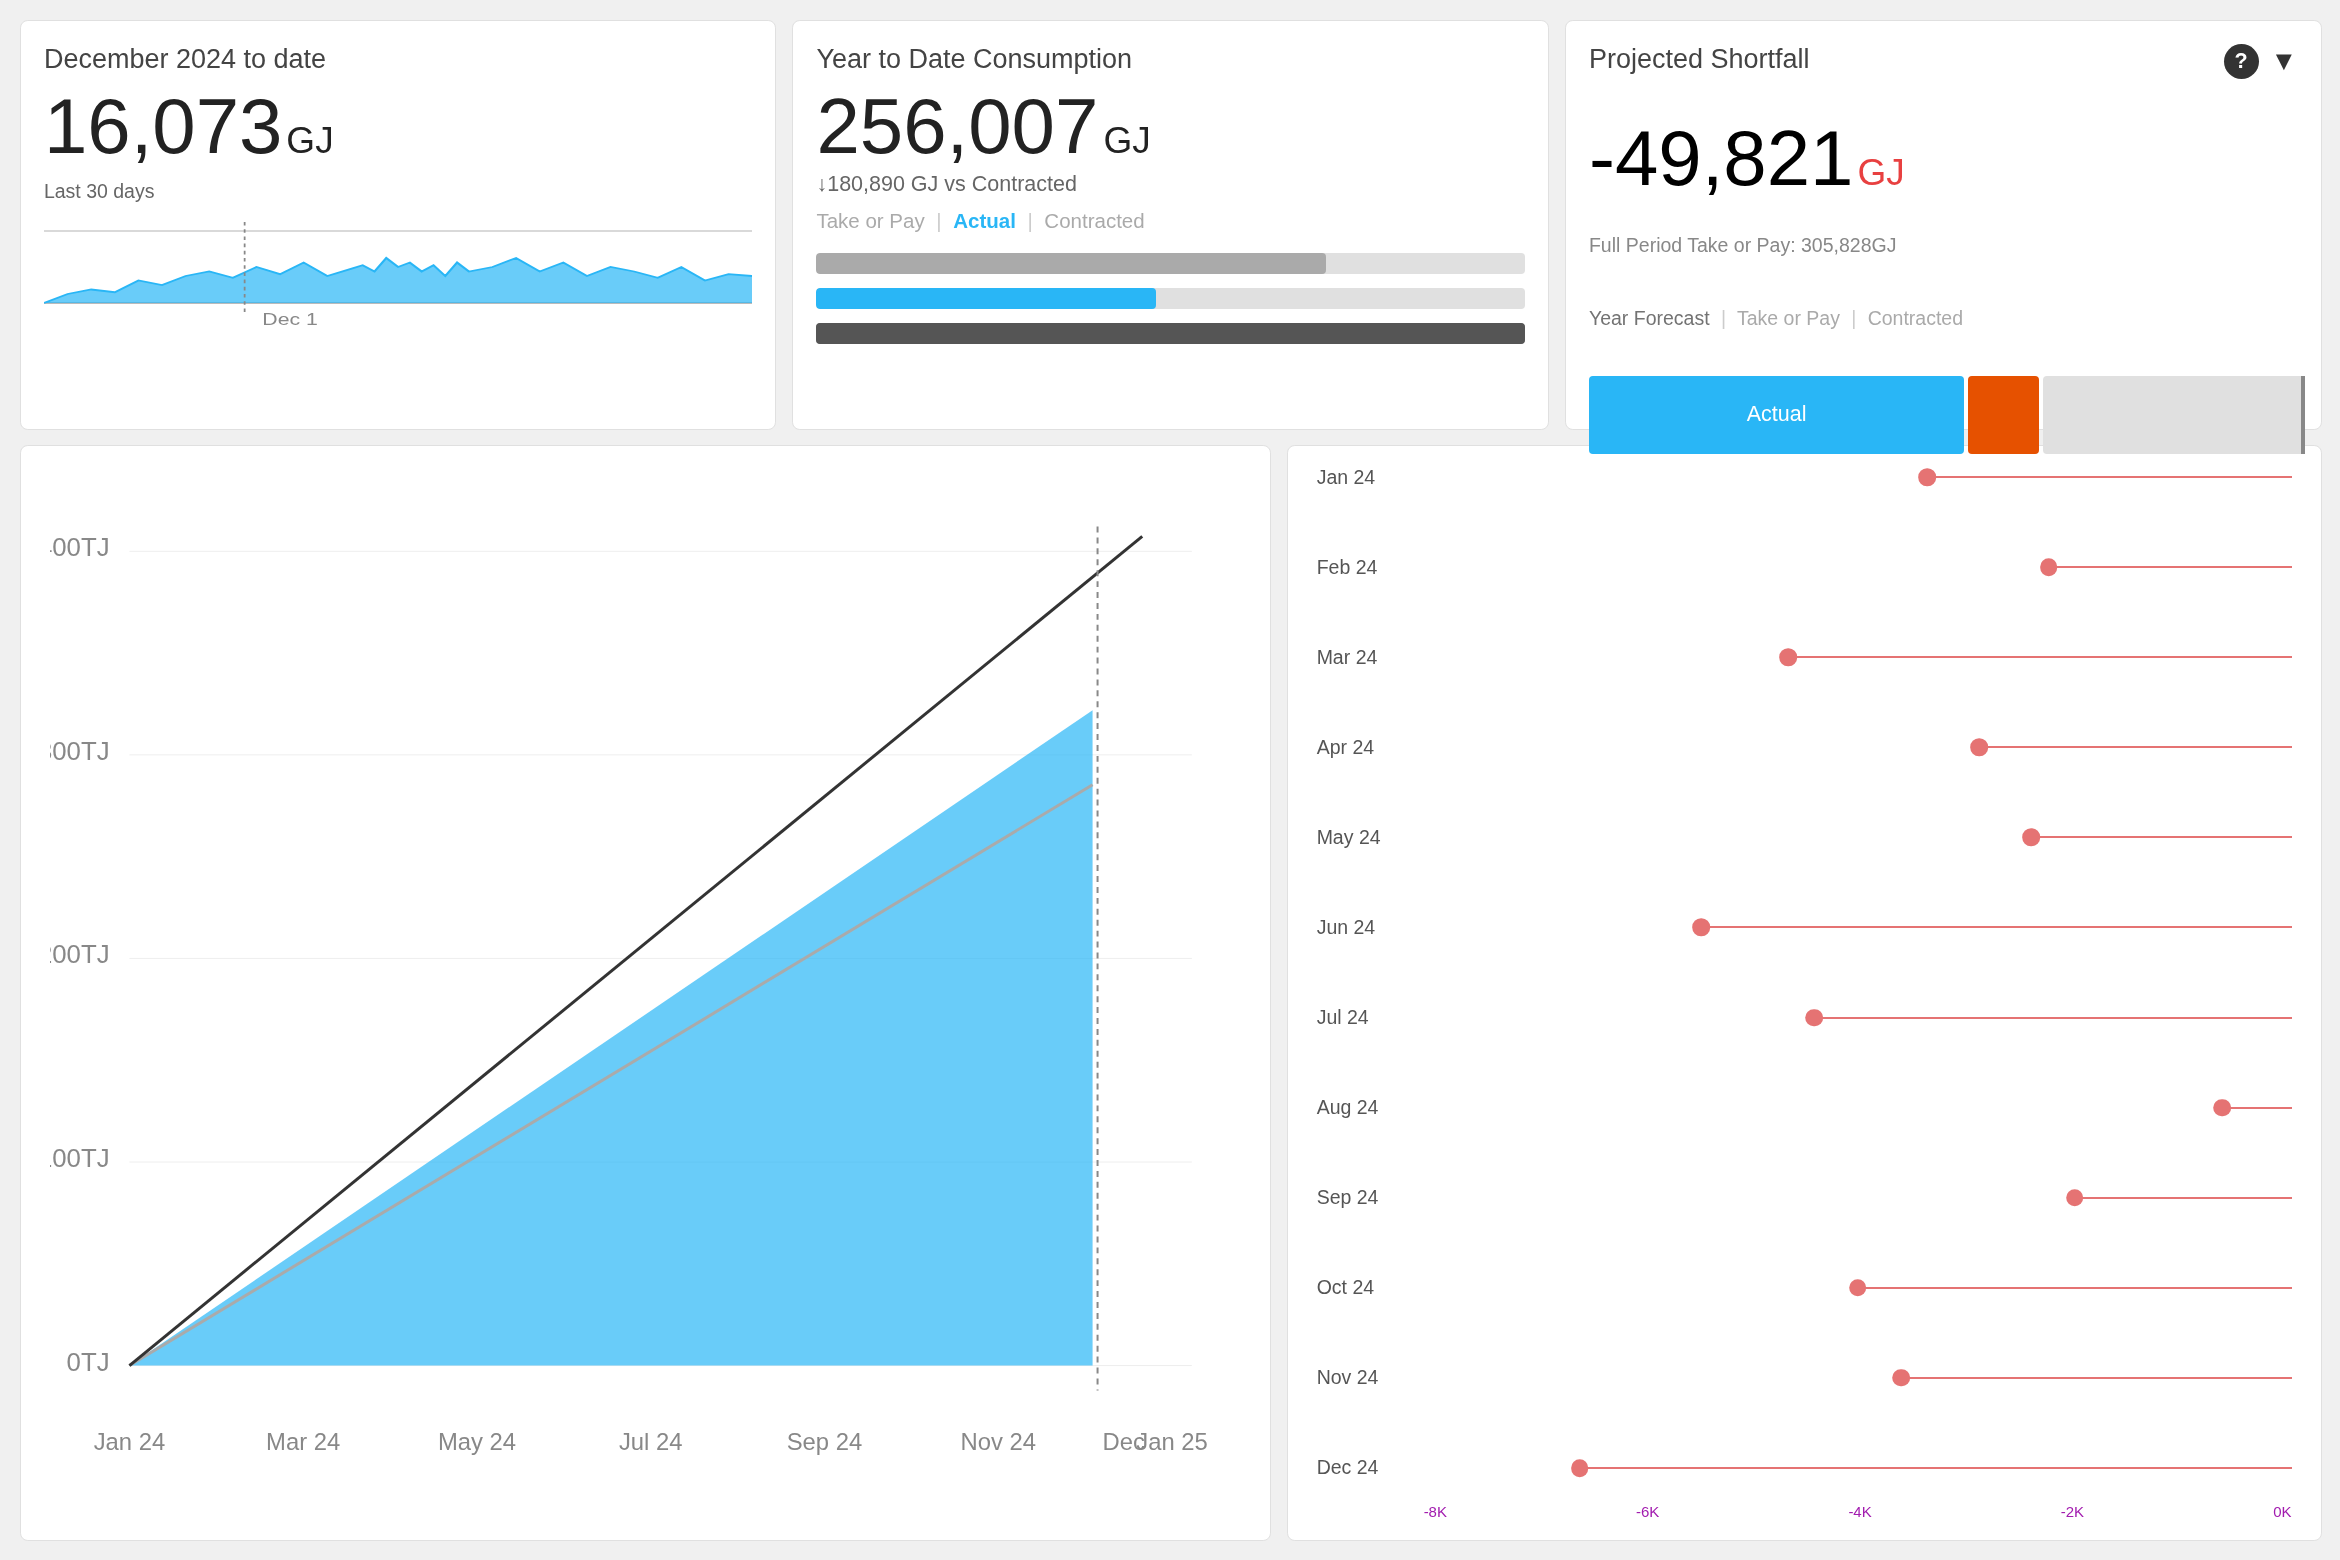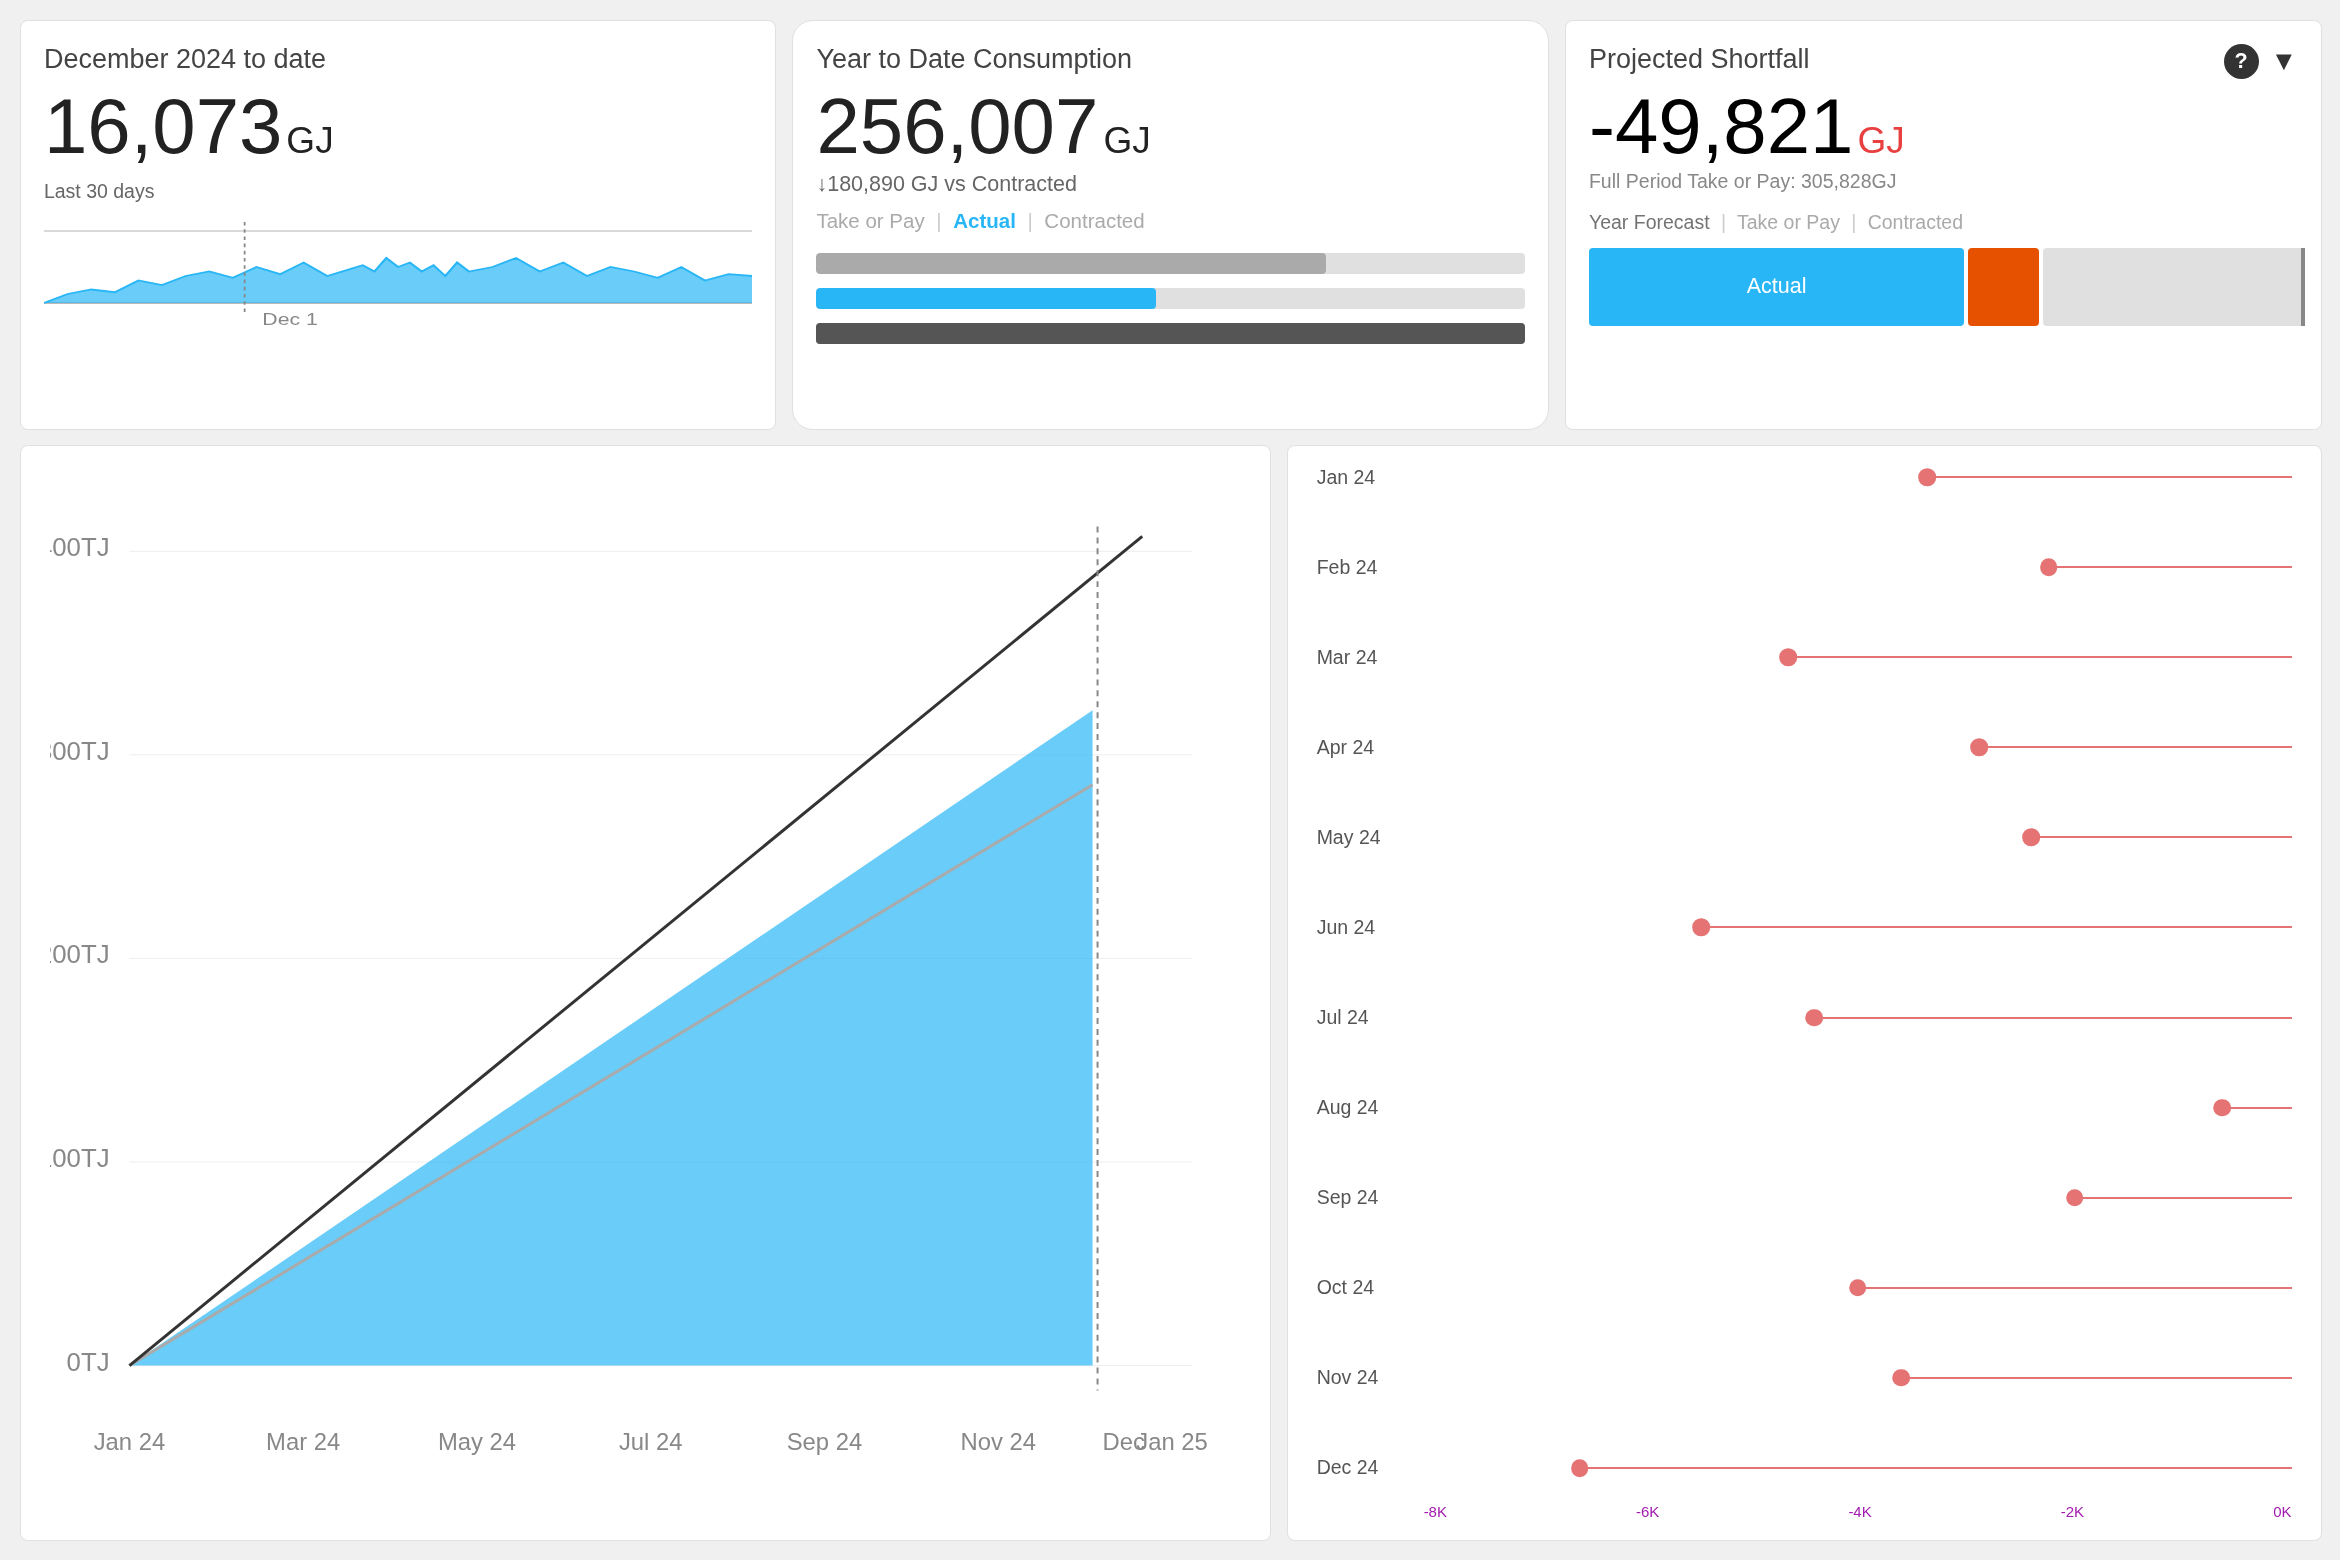--- a/index.html
+++ b/index.html
@@ -46,22 +46,22 @@
     }
     .card-value-negative {
       color: #000000;
     }
     .card-sub {
       font-size: 21.5px;
       color: #666;
       margin-top: 7.8px;
     }
     .card1 { flex: 1; }
-    .card2 { flex: 1; border-radius: 21px; }
-    .card3 { flex: 1; }
+    .card2 { flex: 1; }
+    .card3 { flex: 1; gap: 32px; }
 
     
     .sparkline-area {
       margin-top: 15.6px;
       flex: 1;
       position: relative;
     }
     .sparkline-label {
       font-size: 19.5px;
       color: #666;

